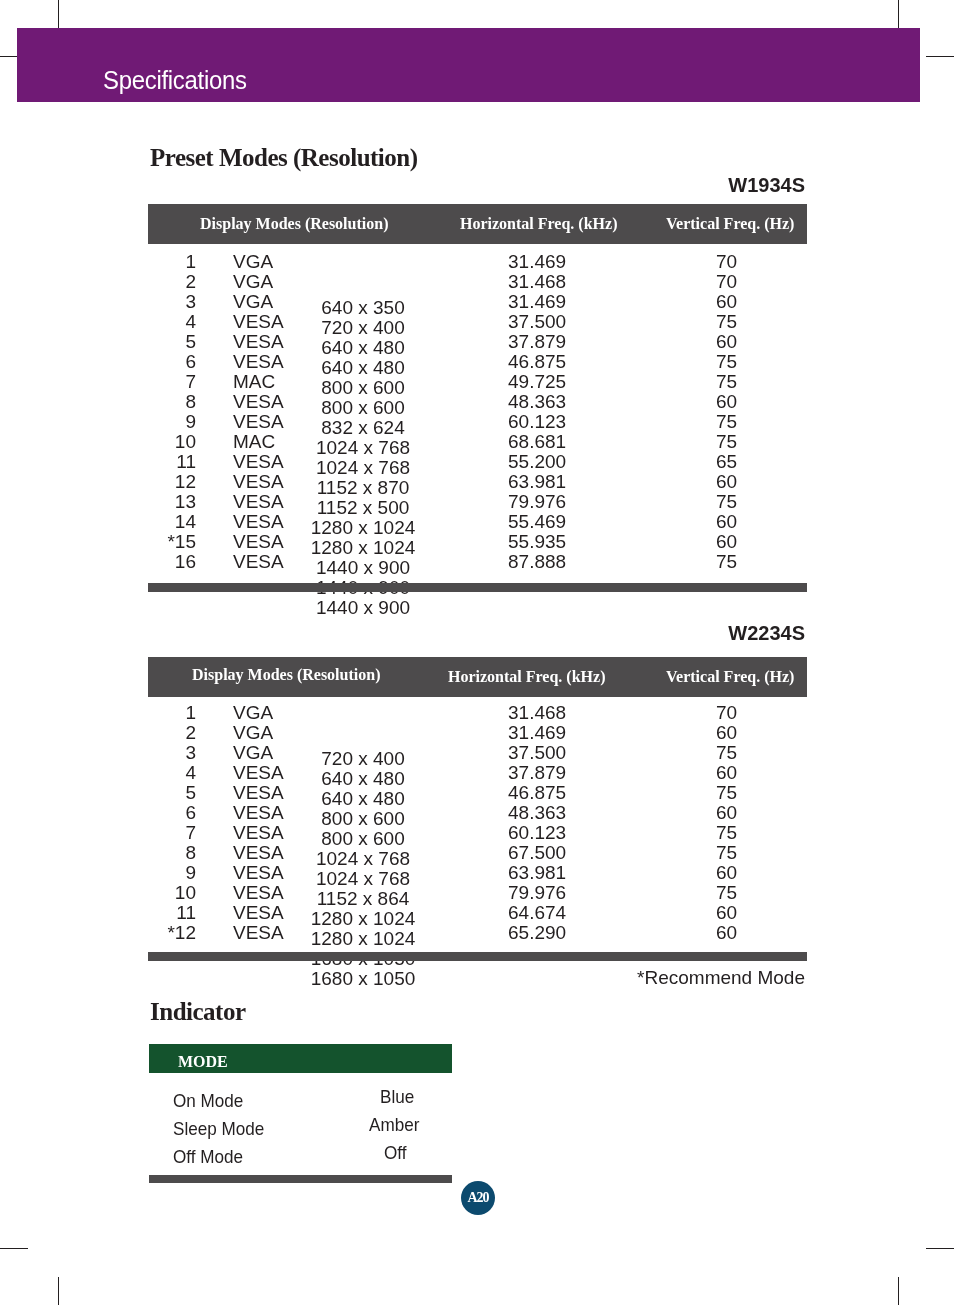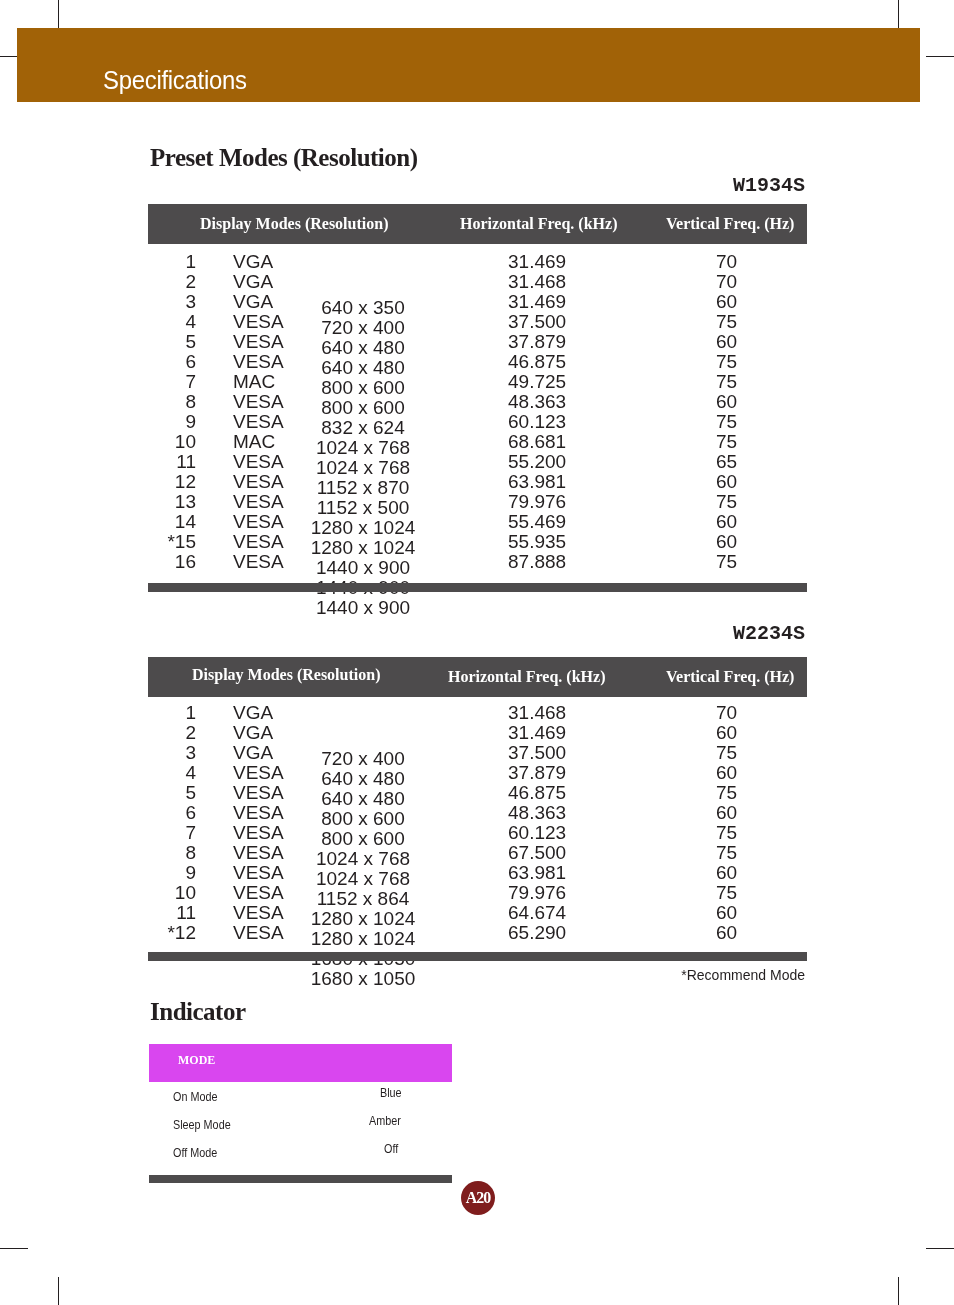--- a/index.html
+++ b/index.html
@@ -1,39 +1,39 @@
 <!DOCTYPE html>
 <html><head>
 <meta charset="utf-8">
 <style>
   html, body { margin: 0; padding: 0; background: #ffffff; }
   body { width: 954px; height: 1305px; position: relative; overflow: hidden; font-family: "Liberation Sans", sans-serif; color: #231f20; }
   .crop { position: absolute; background: #231f20; }
-  .header-bar { position: absolute; left: 17px; top: 28px; width: 903px; height: 74px; background: #a16207; }
+  .header-bar { position: absolute; left: 17px; top: 28px; width: 903px; height: 74px; background: #701a75; }
   .header-title { position: absolute; left: 86px; top: 37px; color: #ffffff; font-size: 26px; letter-spacing: -0.3px; transform: scaleX(0.92); transform-origin: left; }
   .section-title { position: absolute; font-family: "Liberation Serif", serif; font-weight: bold; font-size: 25px; letter-spacing: -0.5px; }
-  .model-label { position: absolute; right: 149px; font-family: Liberation Mono, monospace; font-weight: bold; font-size: 20px; }
+  .model-label { position: absolute; right: 149px; font-family: Liberation Sans, sans-serif; font-weight: bold; font-size: 20px; }
   .thead { position: absolute; left: 148px; width: 659px; height: 40px; background: #4d4b4c; color: #ffffff; font-family: "Liberation Serif", serif; font-size: 16px; font-weight: bold; }
   .thead span { position: absolute; top: 11px; white-space: nowrap; }
   .tfoot { position: absolute; left: 148px; width: 659px; height: 9px; background: #4d4b4c; }
   .rows { position: absolute; left: 148px; width: 659px; }
   .row { position: relative; height: 20px; font-size: 19px; line-height: 20px; }
   .row span { position: absolute; white-space: nowrap; }
   .c-num { text-align: right; width: 48px; left: 0; }
   .c-std { left: 85px; }
   .c-res { text-align: center; width: 130px; left: 150px; margin-top: 46px; }
   .c-h { left: 360px; }
   .c-v { width: 40px; left: 568px; }
-  .note { position: absolute; right: 149px; top: 967px; font-size: 14px; }
-  .ind-head { position: absolute; left: 149px; top: 1044px; width: 303px; height: 38px; background: #d946ef; color: #ffffff; font-family: "Liberation Serif", serif; font-weight: bold; font-size: 12px; }
+  .note { position: absolute; right: 149px; top: 967px; font-size: 19px; }
+  .ind-head { position: absolute; left: 149px; top: 1044px; width: 303px; height: 29px; background: #14532d; color: #ffffff; font-family: "Liberation Serif", serif; font-weight: bold; font-size: 16px; }
   .ind-head span { position: absolute; top: 9px; }
   .ind-foot { position: absolute; left: 149px; top: 1175px; width: 303px; height: 8px; background: #4d4b4c; }
-  .ind-row { position: absolute; left: 149px; width: 303px; height: 28px; font-size: 12px; }
+  .ind-row { position: absolute; left: 149px; width: 303px; height: 28px; font-size: 19px; }
   .ind-row span { position: absolute; white-space: nowrap; transform: scaleX(0.9); transform-origin: left; }
-  .page-badge { position: absolute; left: 461px; top: 1181px; width: 34px; height: 34px; border-radius: 50%; background: #7f1d1d; color: #fff; font-family: "Liberation Serif", serif; font-weight: bold; font-size: 16px; text-align: center; line-height: 34px; letter-spacing: -1px; }
+  .page-badge { position: absolute; left: 461px; top: 1181px; width: 34px; height: 34px; border-radius: 50%; background: #0c4a6e; color: #fff; font-family: "Liberation Serif", serif; font-weight: bold; font-size: 14px; text-align: center; line-height: 34px; letter-spacing: -1px; }
 </style>
 </head>
 <body>
 
 <div class="crop" style="left:58px;top:0;width:1px;height:28px;"></div>
 <div class="crop" style="left:898px;top:0;width:1px;height:28px;"></div>
 <div class="crop" style="left:0;top:56px;width:17px;height:1px;"></div>
 <div class="crop" style="left:926px;top:56px;width:28px;height:1px;"></div>
 <div class="crop" style="left:0;top:1248px;width:28px;height:1px;"></div>
 <div class="crop" style="left:926px;top:1248px;width:28px;height:1px;"></div>

